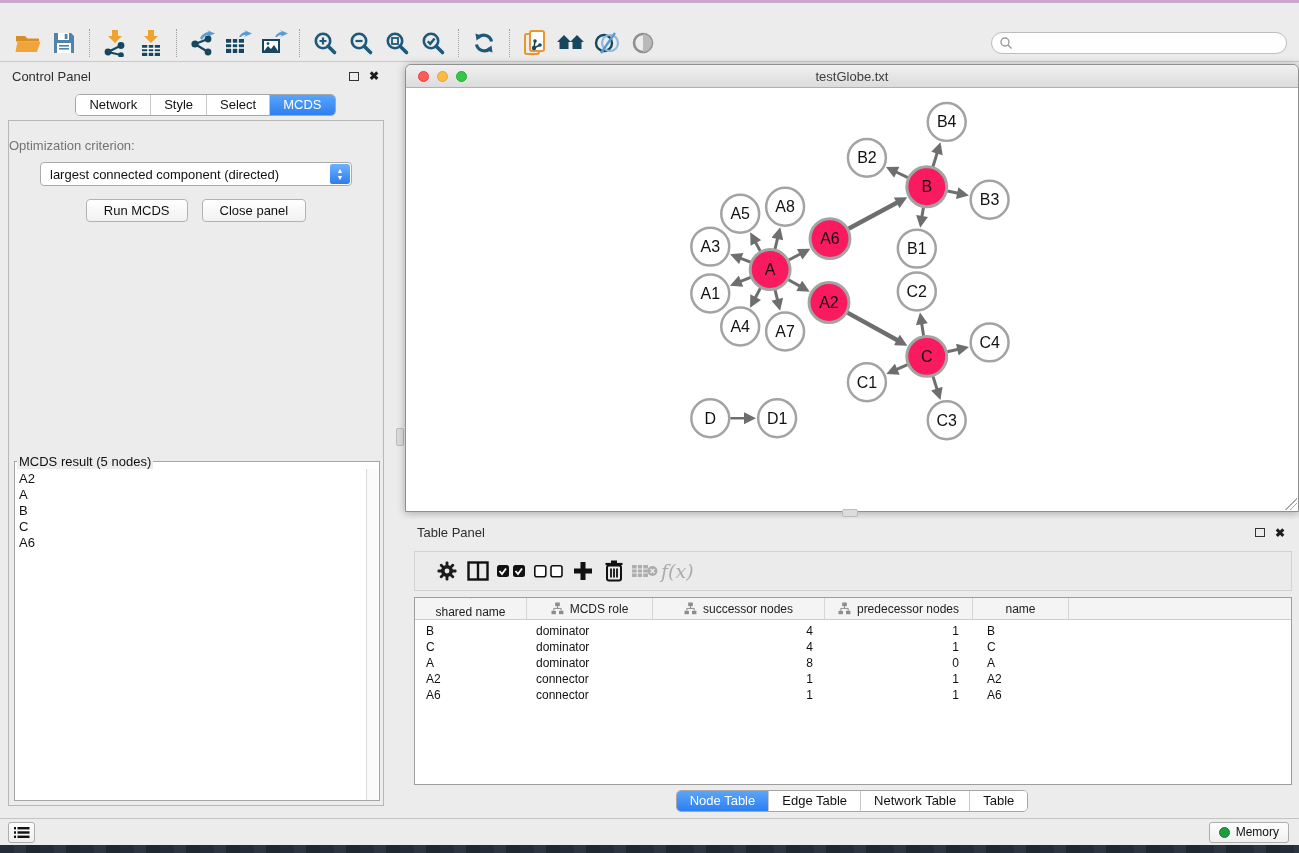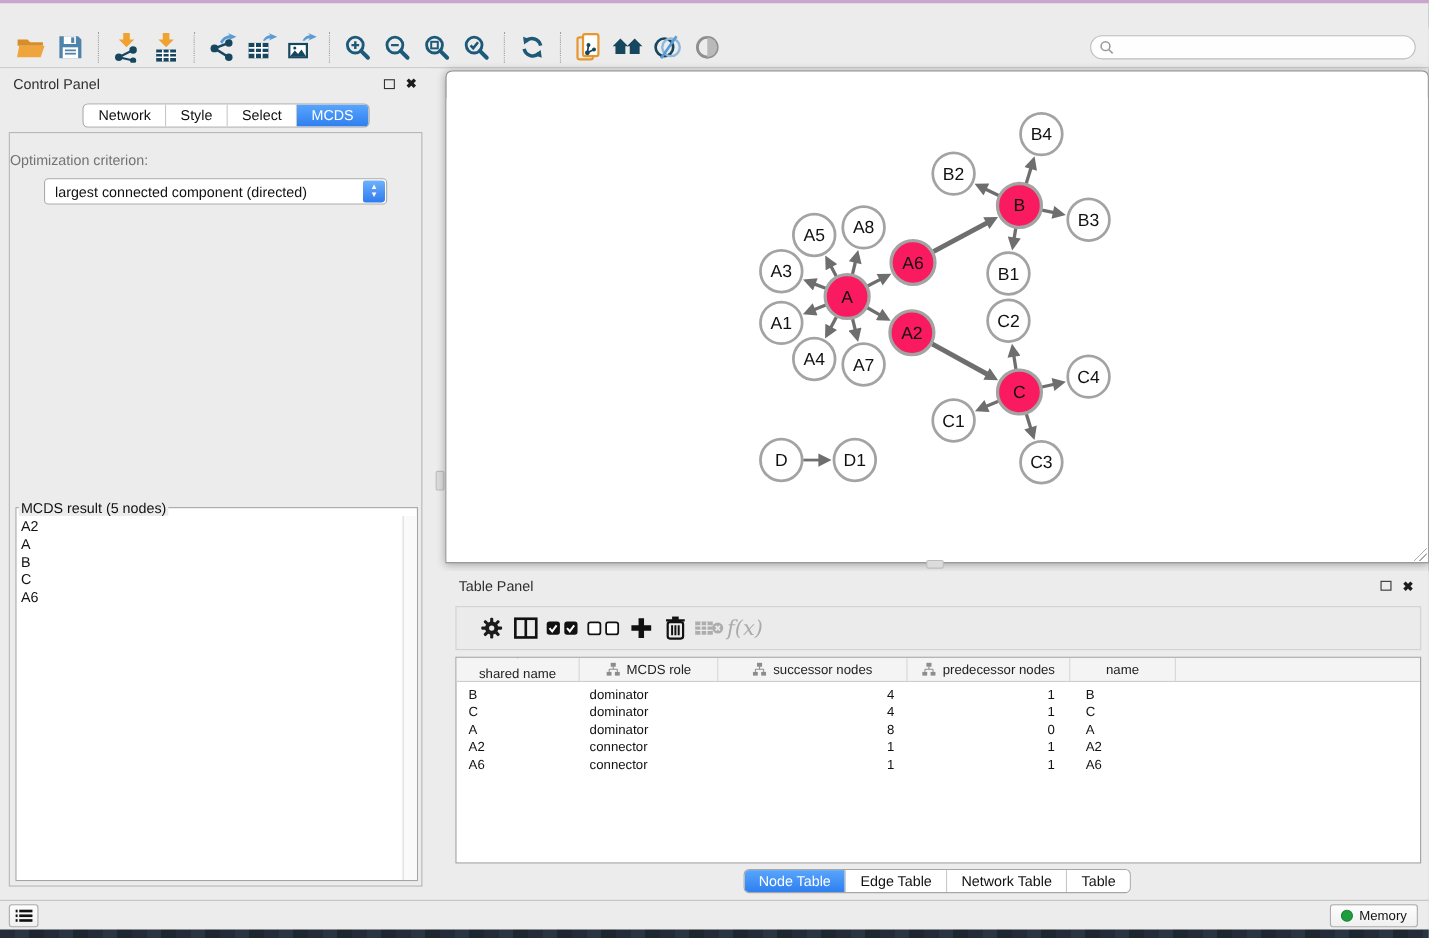--- a/index.html
+++ b/index.html
@@ -283,37 +283,49 @@
       </div>
       <div class="cp-content">
         <div class="opt-label">Optimization criterion:</div>
         <div class="select">
           <span class="sel-text">largest connected component (directed)</span>
           <span class="stepper">
               <span>▲</span>
               <span>▼</span>
             </span>
         </div>
+        <div class="btn-row">
+          <button class="pbtn">Run MCDS</button>
+          <button class="pbtn">Close panel</button>
+        </div>
         <fieldset class="result-box">
           <legend>MCDS result (5 nodes)</legend>
           <div class="result-list" id="result-list">
               <div class="result-item">A2</div>
               <div class="result-item">A</div>
               <div class="result-item">B</div>
               <div class="result-item">C</div>
               <div class="result-item">A6</div>
             </div>
           <div class="result-scroll"></div>
         </fieldset>
       </div>
     </div>
 
     <div class="vgrip"></div>
 
     <div class="net-window">
+      <div class="net-titlebar">
+        <div class="lights">
+          <span class="light red"></span>
+          <span class="light yellow"></span>
+          <span class="light green"></span>
+        </div>
+        <span class="net-title">testGlobe.txt</span>
+      </div>
       <div class="net-canvas">
         <svg id="graph-svg" viewBox="0 0 893 423" preserveAspectRatio="xMinYMin meet">
             <defs>
               <marker id="arrow" viewBox="0 0 10 10" refX="1" refY="5" markerWidth="13" markerHeight="12" markerUnits="userSpaceOnUse" orient="auto">
                 <path d="M0 0 L10 5 L0 10 z" fill="#6E6E6E"></path>
               </marker>
             </defs>
             <line x1="355.0833503371762" y1="162.48892062939558" x2="350.1110852004934" y2="153.20735904092103" stroke="#6E6E6E" stroke-width="3" marker-end="url(#arrow)"></line>
             <line x1="369.8640310734268" y1="160.5710694916073" x2="372.5881431262067" y2="149.12979886993173" stroke="#6E6E6E" stroke-width="3" marker-end="url(#arrow)"></line>
             <line x1="345.39133153665693" y1="173.4833437557185" x2="334.8798757536656" y2="169.45395237223846" stroke="#6E6E6E" stroke-width="3" marker-end="url(#arrow)"></line>

